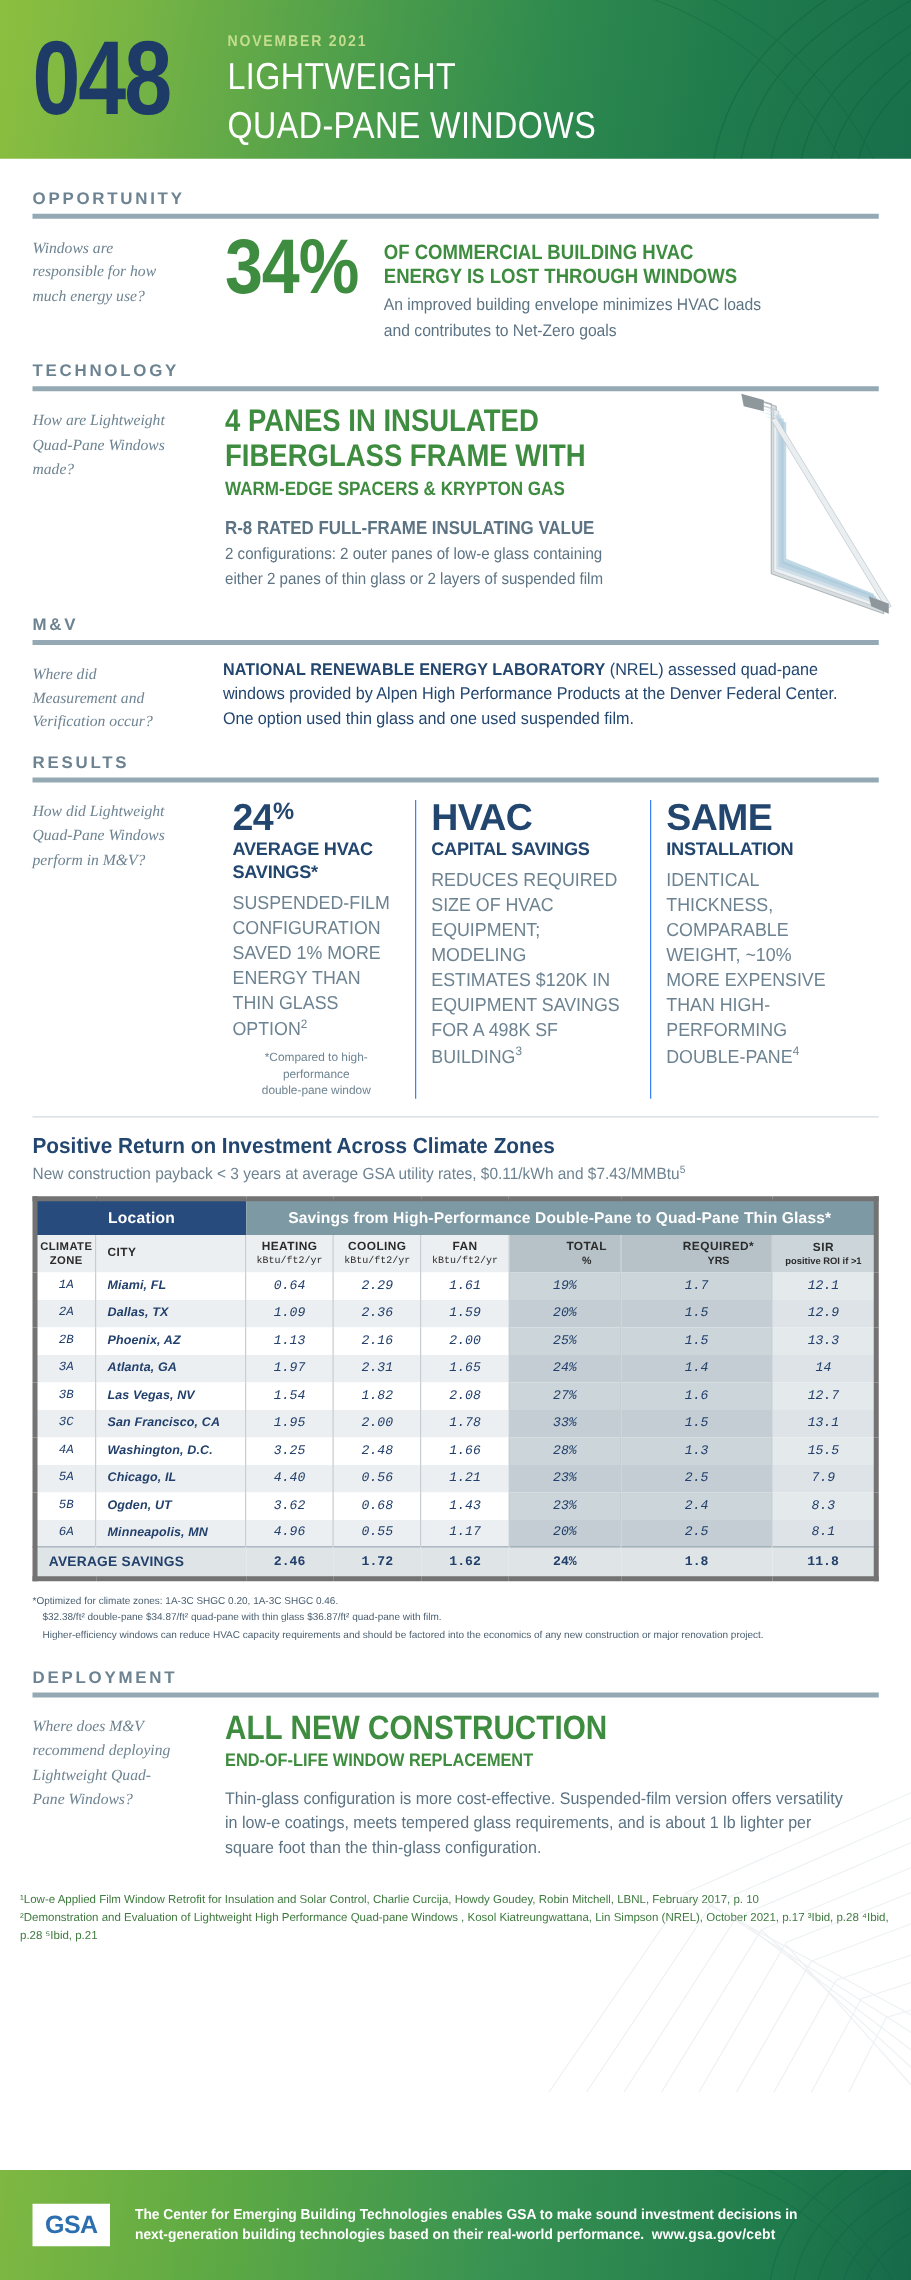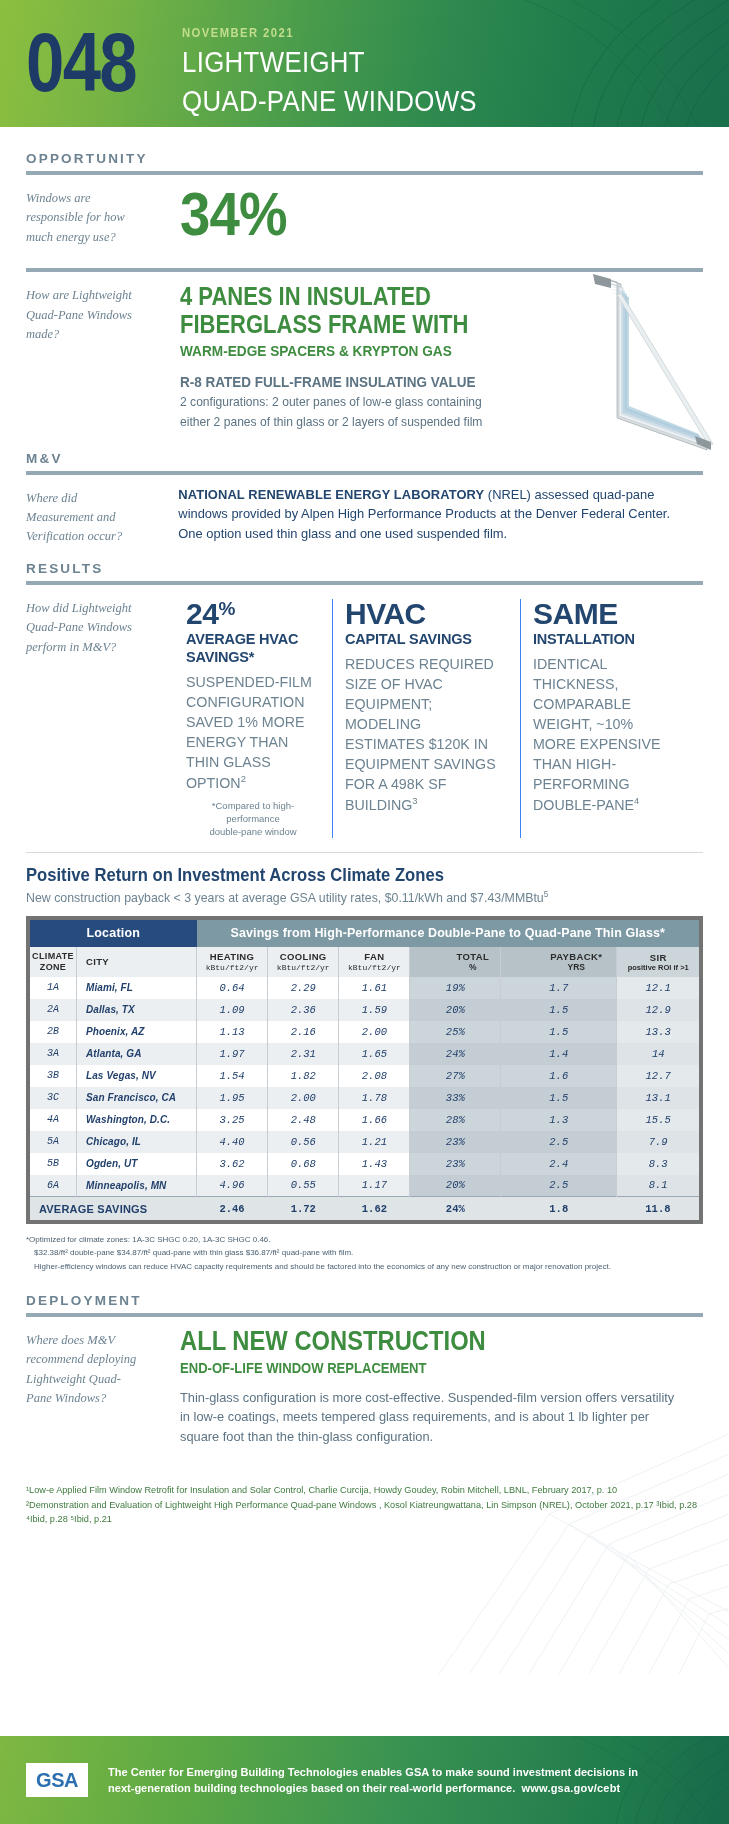--- a/index.html
+++ b/index.html
@@ -228,21 +228,21 @@
   }
   .dep-p{
     font-family:"Liberation Sans Narrow","Liberation Sans",sans-serif;
     font-size:13.5px;color:#5c7383;line-height:1.45;margin-top:12px;
     transform:scaleX(.95);transform-origin:left;
   }
   .bg-art{position:absolute;right:0;bottom:150px;width:320px;height:300px;opacity:.35;pointer-events:none;}
 
   
   .refs{
-    padding:0 26px;margin-top:36px;
+    padding:0 16px;margin-top:24px;
     font-family:"Liberation Sans Narrow","Liberation Sans",sans-serif;
     font-size:9.2px;color:#3f7a3f;line-height:1.62;
   }
 
   
   .footer{
     position:absolute;left:0;bottom:0;width:729px;height:88px;
     background:linear-gradient(100deg,#7fb842 0%,#5da944 25%,#389252 55%,#1f7a4c 85%,#17694a 100%);
     display:flex;align-items:center;overflow:hidden;
   }
@@ -313,25 +313,32 @@
   <div class="content">
 
     <div style="height:24px"></div>
     <div class="sec-label">OPPORTUNITY</div>
     <div class="sec-rule"></div>
     <div class="row">
       <div class="q">Windows are responsible for how much energy use?</div>
       <div class="body-col">
         <div class="opp-wrap">
           <div class="big-stat">34%</div>
+          <div class="opp-right">
+            <div class="opp-head">OF COMMERCIAL BUILDING HVAC</div>
+            <div class="opp-head">ENERGY IS LOST THROUGH WINDOWS</div>
+            <div class="opp-sub">An improved building envelope minimizes HVAC loads</div>
+            <div class="opp-sub">and contributes to Net-Zero goals</div>
+          </div>
         </div>
       </div>
     </div>
 
     <div style="height:16px"></div>
+    <div class="sec-label">TECHNOLOGY</div>
     <div class="sec-rule"></div>
     <div class="row">
       <div class="q">How are Lightweight Quad-Pane Windows made?</div>
       <div class="body-col">
         <div class="tech-body">
           <svg class="window-art" viewBox="0 0 140 190">
             <polygon points="18,8 40,14 40,150 130,182 130,176 44,146 44,16" fill="#d8dde0" stroke="#9fa9ae" stroke-width=".7"></polygon>
             <polygon points="22,12 42,18 42,148 128,178 128,172 46,144 46,20" fill="#eef1f3" stroke="#b6bec3" stroke-width=".5"></polygon>
             <polygon points="26,16 44,21 44,146 126,175 126,170 48,142 48,23" fill="#c9dbe6" opacity=".8"></polygon>
             <polygon points="30,20 46,24 46,144 124,172 124,168 50,140 50,26" fill="#b4cfdf" opacity=".75"></polygon>
@@ -430,21 +437,21 @@
             </td>
           <td>
               <span class="sh-main">FAN</span>
               <span class="sh-unit">kBtu/ft2/yr</span>
             </td>
           <td class="shade">
               <span class="sh-main">TOTAL</span>
               <span class="sh-unit bold">%</span>
             </td>
           <td class="shade">
-              <span class="sh-main">PAYBACK*</span>
+              <span class="sh-main">REQUIRED*</span>
               <span class="sh-unit bold">YRS</span>
             </td>
           <td class="shade2">
               <span class="sh-main">SIR</span>
               <span class="sh-unit bold" style="font-size:7.5px">positive ROI if &gt;1</span>
             </td>
         </tr>
       </thead>
       <tbody id="roi-body">
           <tr class="odd">

